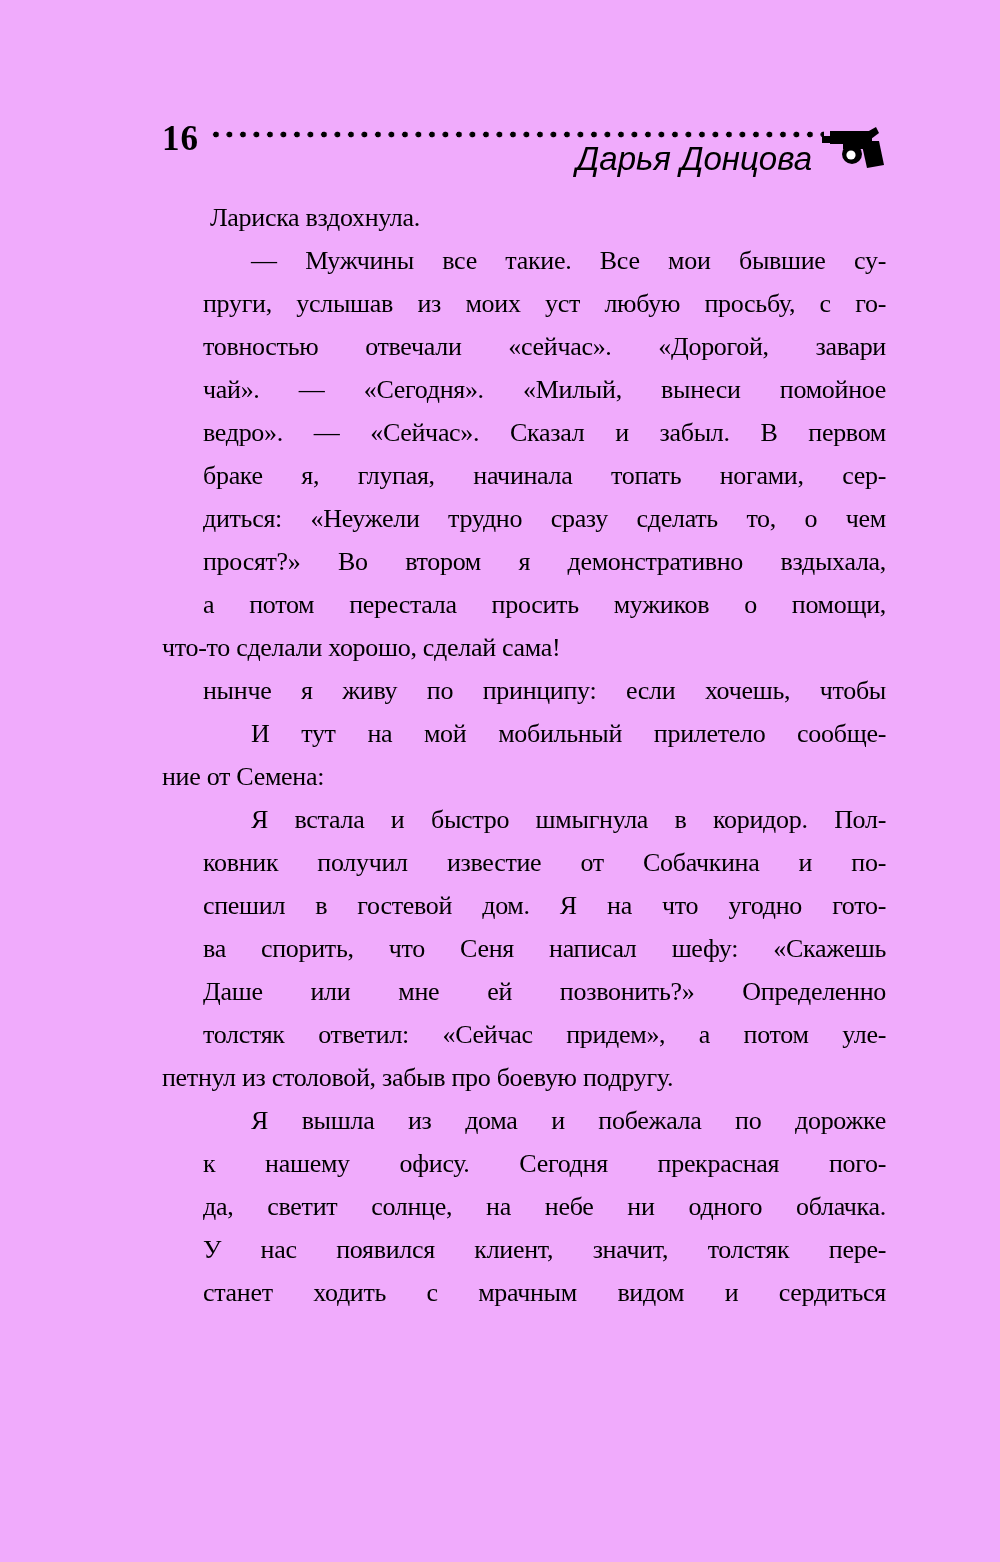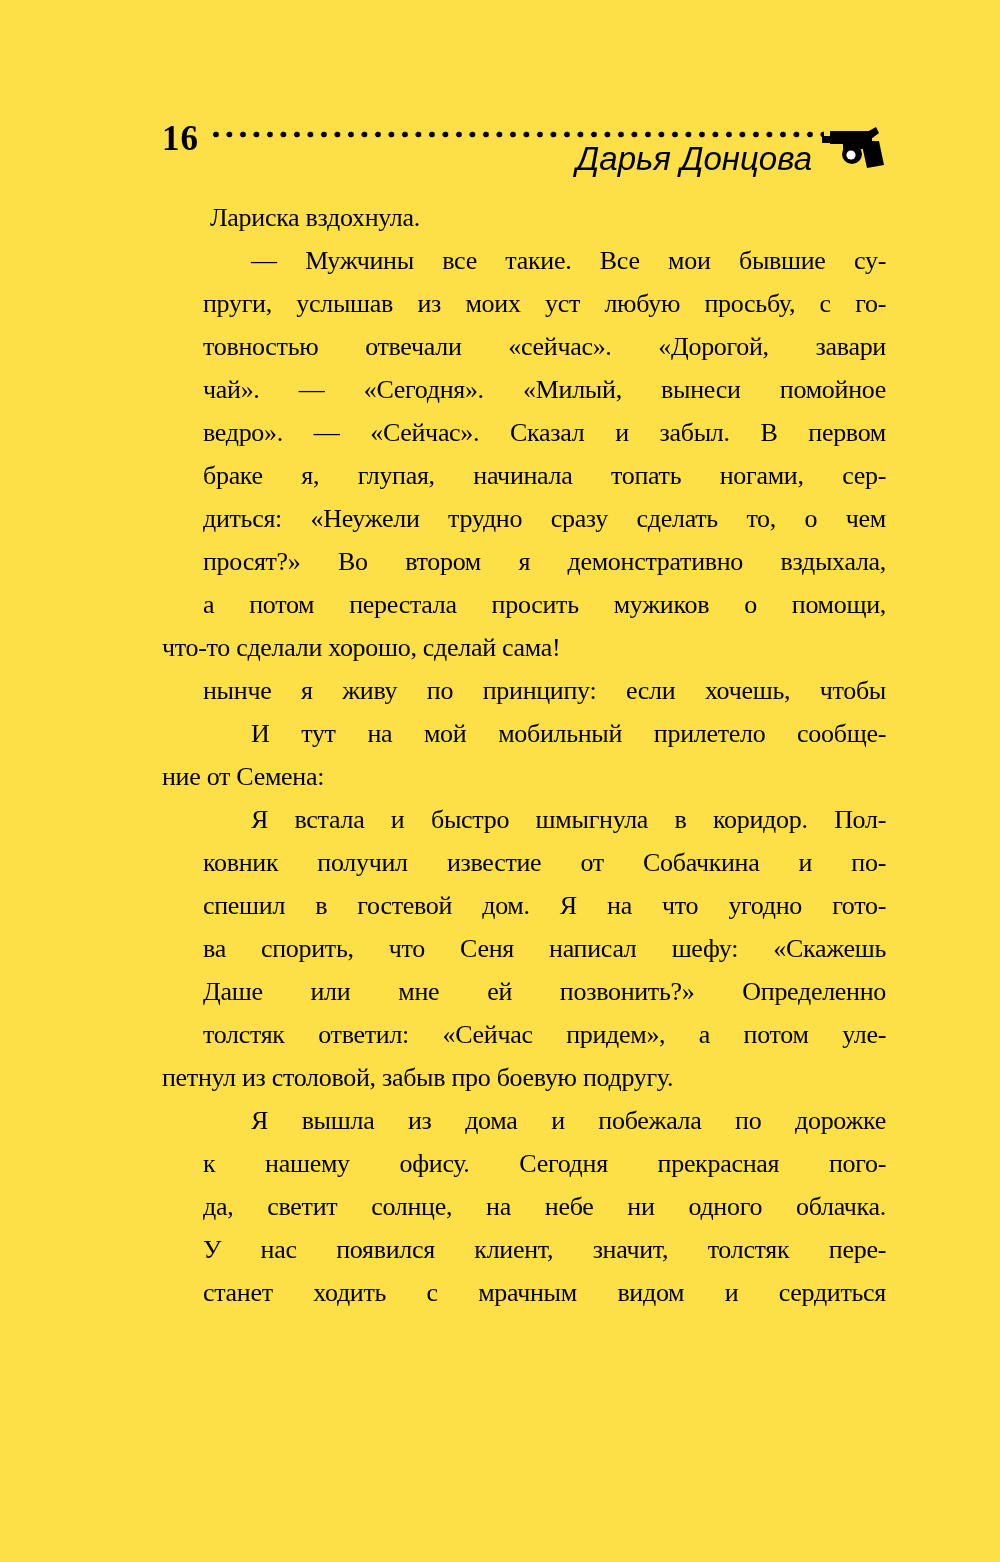--- a/index.html
+++ b/index.html
@@ -1,20 +1,20 @@
 <!DOCTYPE html>
 <html><head>
 <meta charset="utf-8">
 <style>
   html, body { margin: 0; padding: 0; background: #e8e8e8; }
   #page {
     position: relative;
     width: 1000px;
     height: 1562px;
-    background: #fde047;
+    background: #f0abfc;
     color: #000000;
     overflow: hidden;
     font-family: "Liberation Serif", serif;
   }
 
   
   #page-number {
     position: absolute;
     left: 162px;
     top: 121px;

